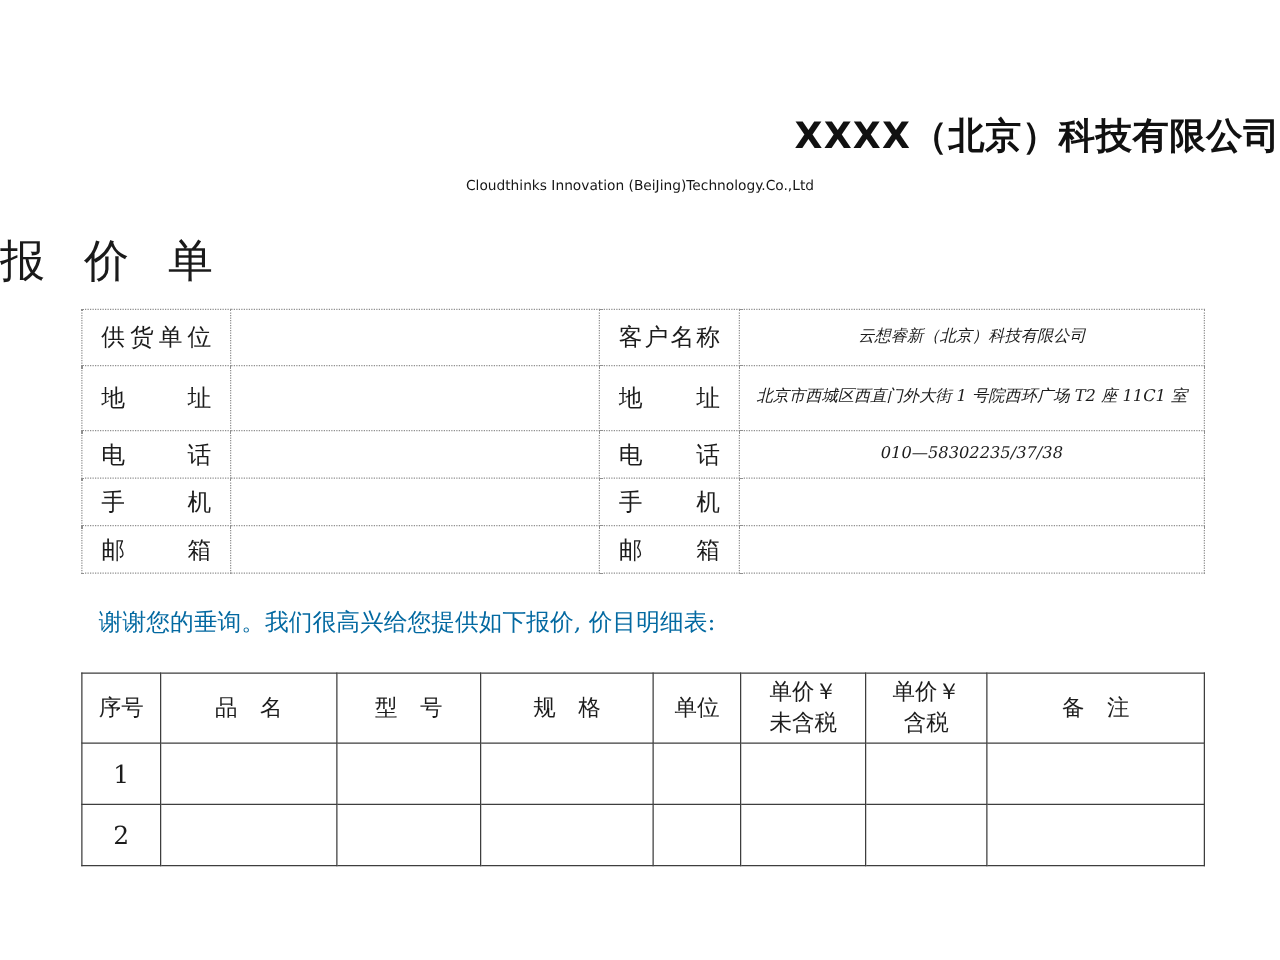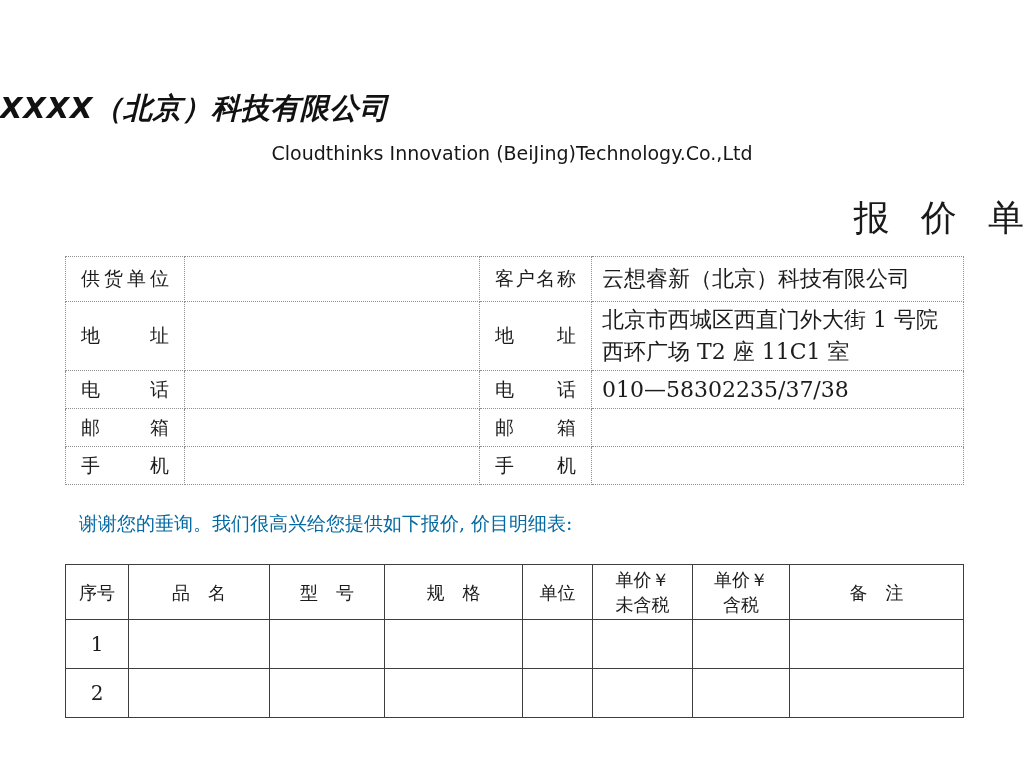--- a/index.html
+++ b/index.html
@@ -8,43 +8,42 @@
     overflow: hidden;
     background: #ffffff;
     color: #1c1c1c;
     font-family: "DejaVu Serif", "Liberation Serif", serif;
   }
   .page { width: 1024px; height: 768px; position: relative; }
 
   
   .company-title {
     margin-top: 90px;
-    text-align: left;
+    text-align: right;
     font-size: 29px;
     font-weight: bold;
     line-height: 1.25;
     color: #111;
     letter-spacing: 0.5px;
-    font-style: italic;
   }
   .company-title .latin {
     font-family: "DejaVu Sans", "Liberation Sans", sans-serif;
     letter-spacing: 1px;
   }
   .subtitle {
     margin-top: 16px;
     text-align: center;
     font-family: "DejaVu Sans", "Liberation Sans", sans-serif;
-    font-size: 19px;
+    font-size: 11px;
     font-weight: 500;
     color: #161616;
   }
   .doc-title {
     margin-top: 30px;
-    text-align: right;
+    text-align: left;
     font-size: 36px;
     font-weight: 400;
     word-spacing: 0.55em;
     color: #1a1a1a;
   }
 
   
   table { border-collapse: collapse; table-layout: fixed; }
   .info-table {
     margin: 13px 0 0 65px;
@@ -58,23 +57,24 @@
   }
   .info-table td.lbl {
     padding: 0 15px;
     text-align: justify;
     text-align-last: justify;
     -moz-text-align-last: justify;
     white-space: nowrap;
   }
   .info-table td.val {
     padding: 2px 10px;
-    font-size: 22px;
+    font-size: 13px;
     line-height: 1.45;
-    text-align: left;
+    text-align: center;
+    font-style: italic;
   }
 
   
   .intro {
     margin: 26px 0 0 65px;
     padding-left: 14px;
     font-size: 19px;
     color: #0369a1;
   }
 
@@ -132,29 +132,29 @@
         <td class="lbl">地址</td>
         <td class="val">北京市西城区西直门外大街 1 号院西环广场 T2 座 11C1 室</td>
       </tr>
       <tr style="height:38px">
         <td class="lbl">电话</td>
         <td class="val"></td>
         <td class="lbl">电话</td>
         <td class="val">010—58302235/37/38</td>
       </tr>
       <tr style="height:38px">
+        <td class="lbl">手机</td>
+        <td class="val"></td>
+        <td class="lbl">手机</td>
+        <td class="val"></td>
+      </tr>
+      <tr style="height:38px">
         <td class="lbl">邮箱</td>
         <td class="val"></td>
         <td class="lbl">邮箱</td>
-        <td class="val"></td>
-      </tr>
-      <tr style="height:38px">
-        <td class="lbl">手机</td>
-        <td class="val"></td>
-        <td class="lbl">手机</td>
         <td class="val"></td>
       </tr>
     </tbody>
   </table>
 
   <div class="intro">谢谢您的垂询。我们很高兴给您提供如下报价, 价目明细表:</div>
 
   <table class="quote-table">
     <colgroup>
       <col style="width:63px">

